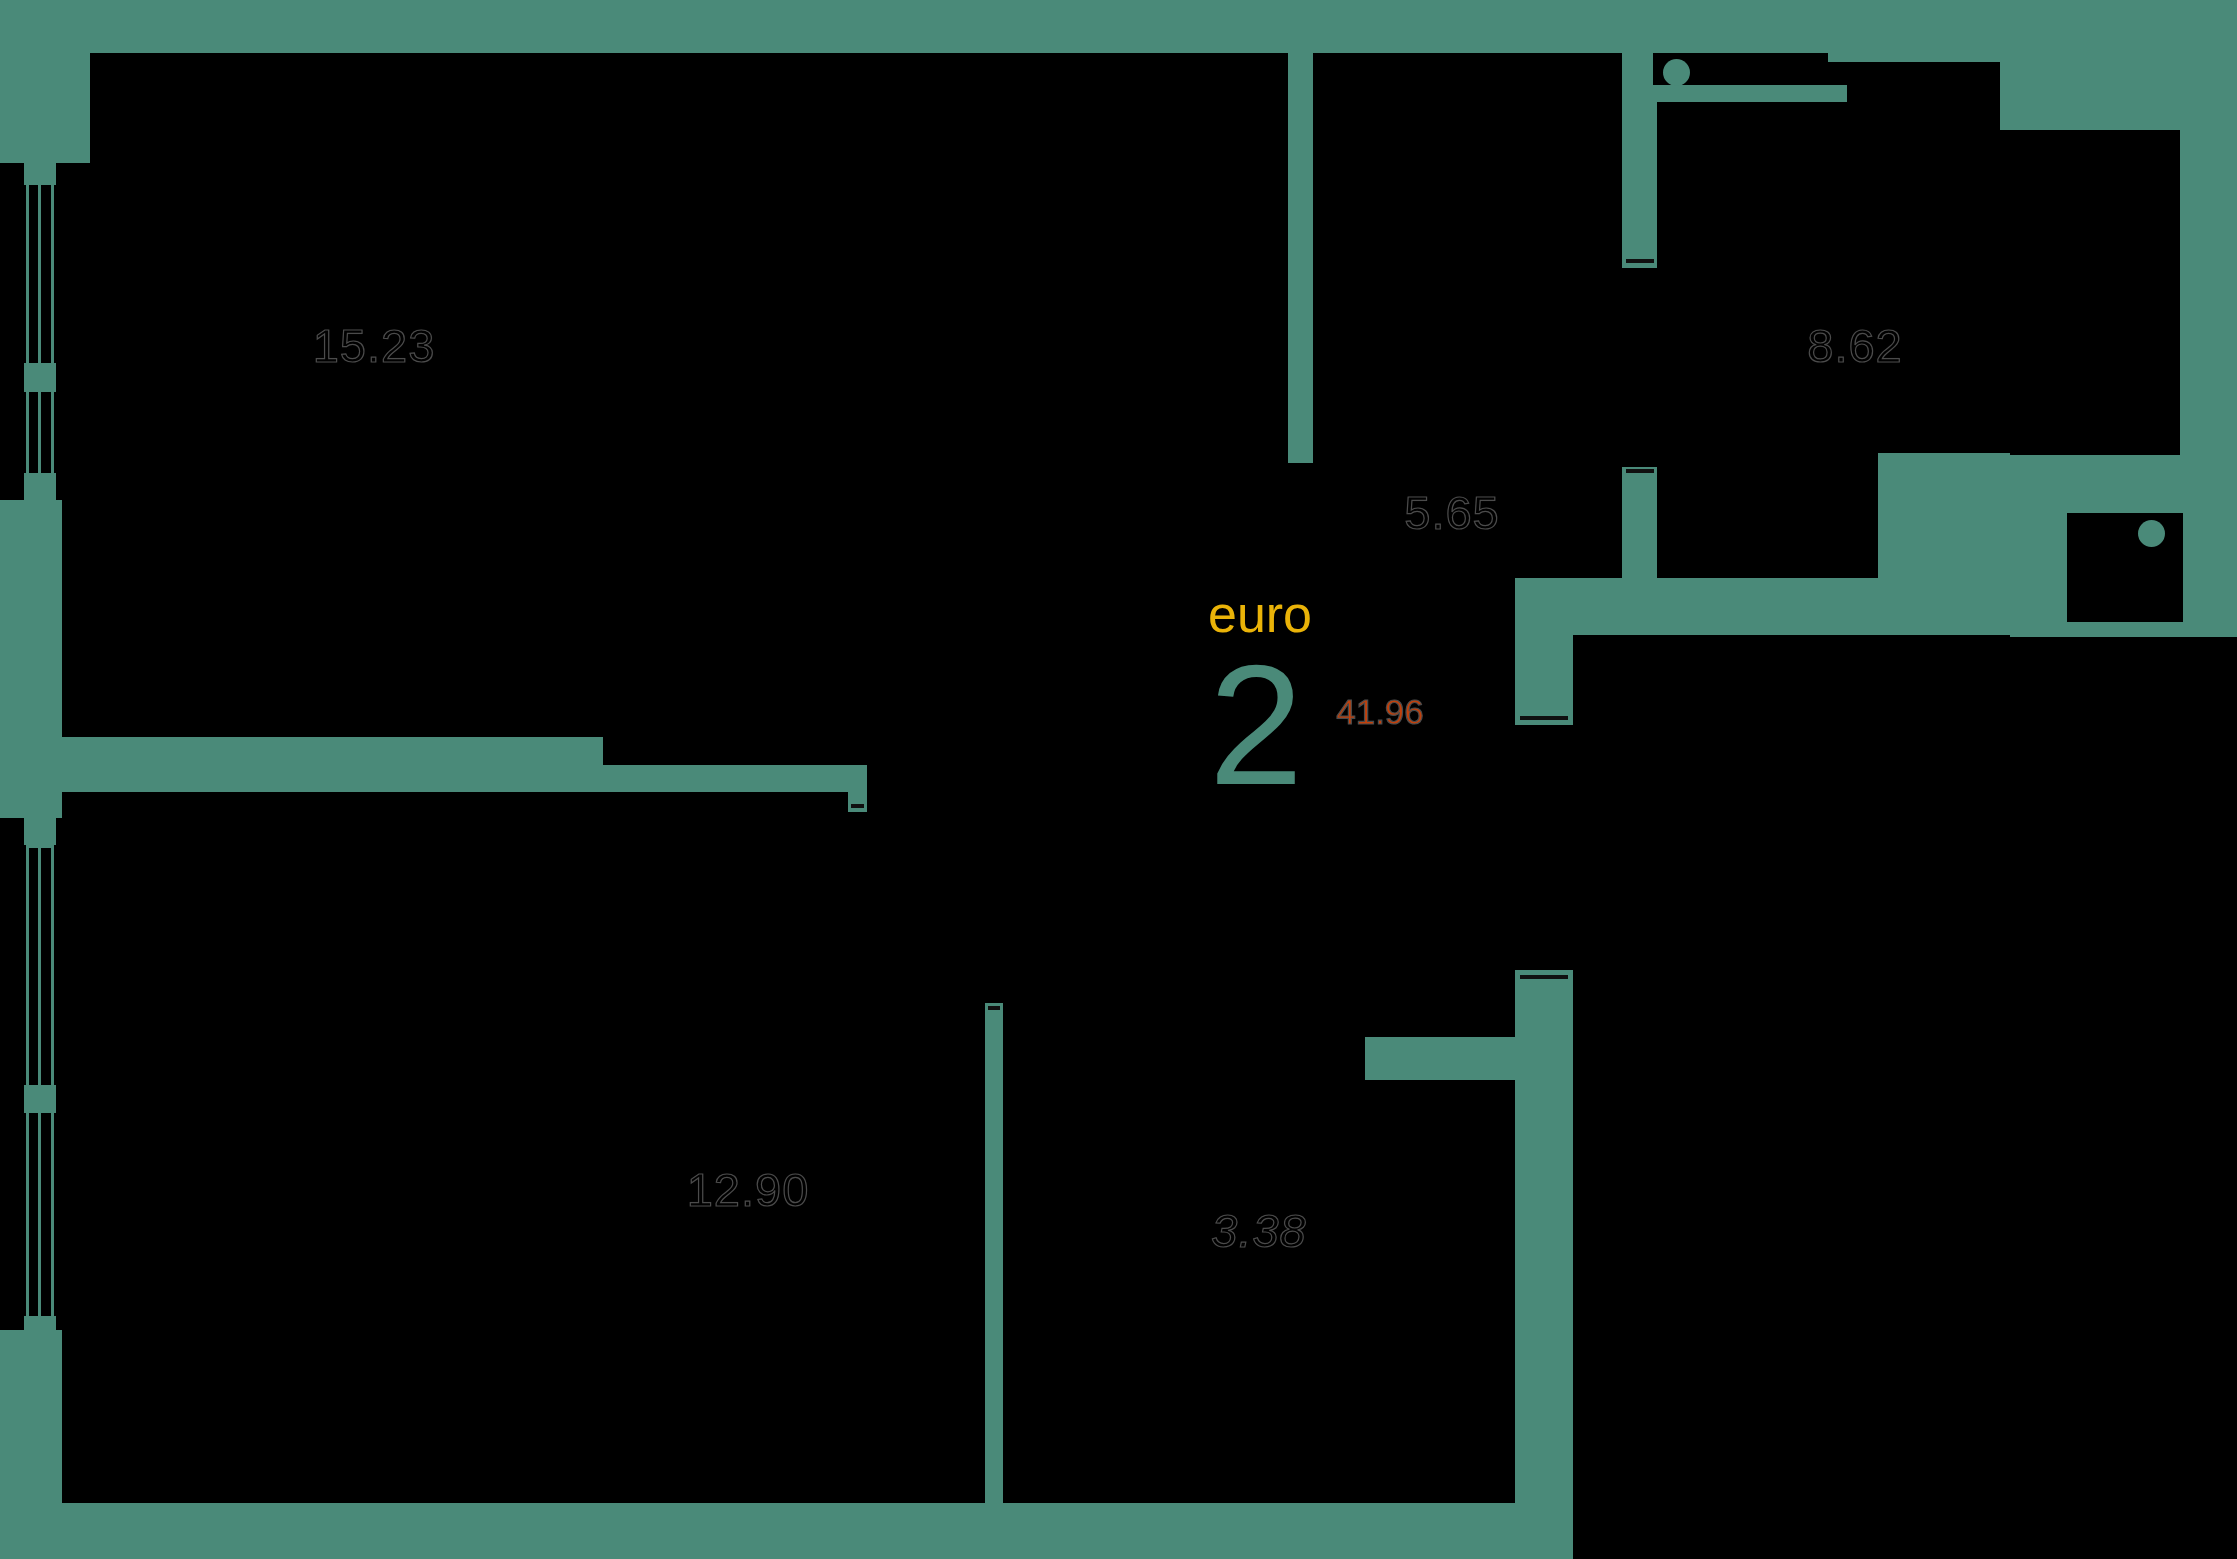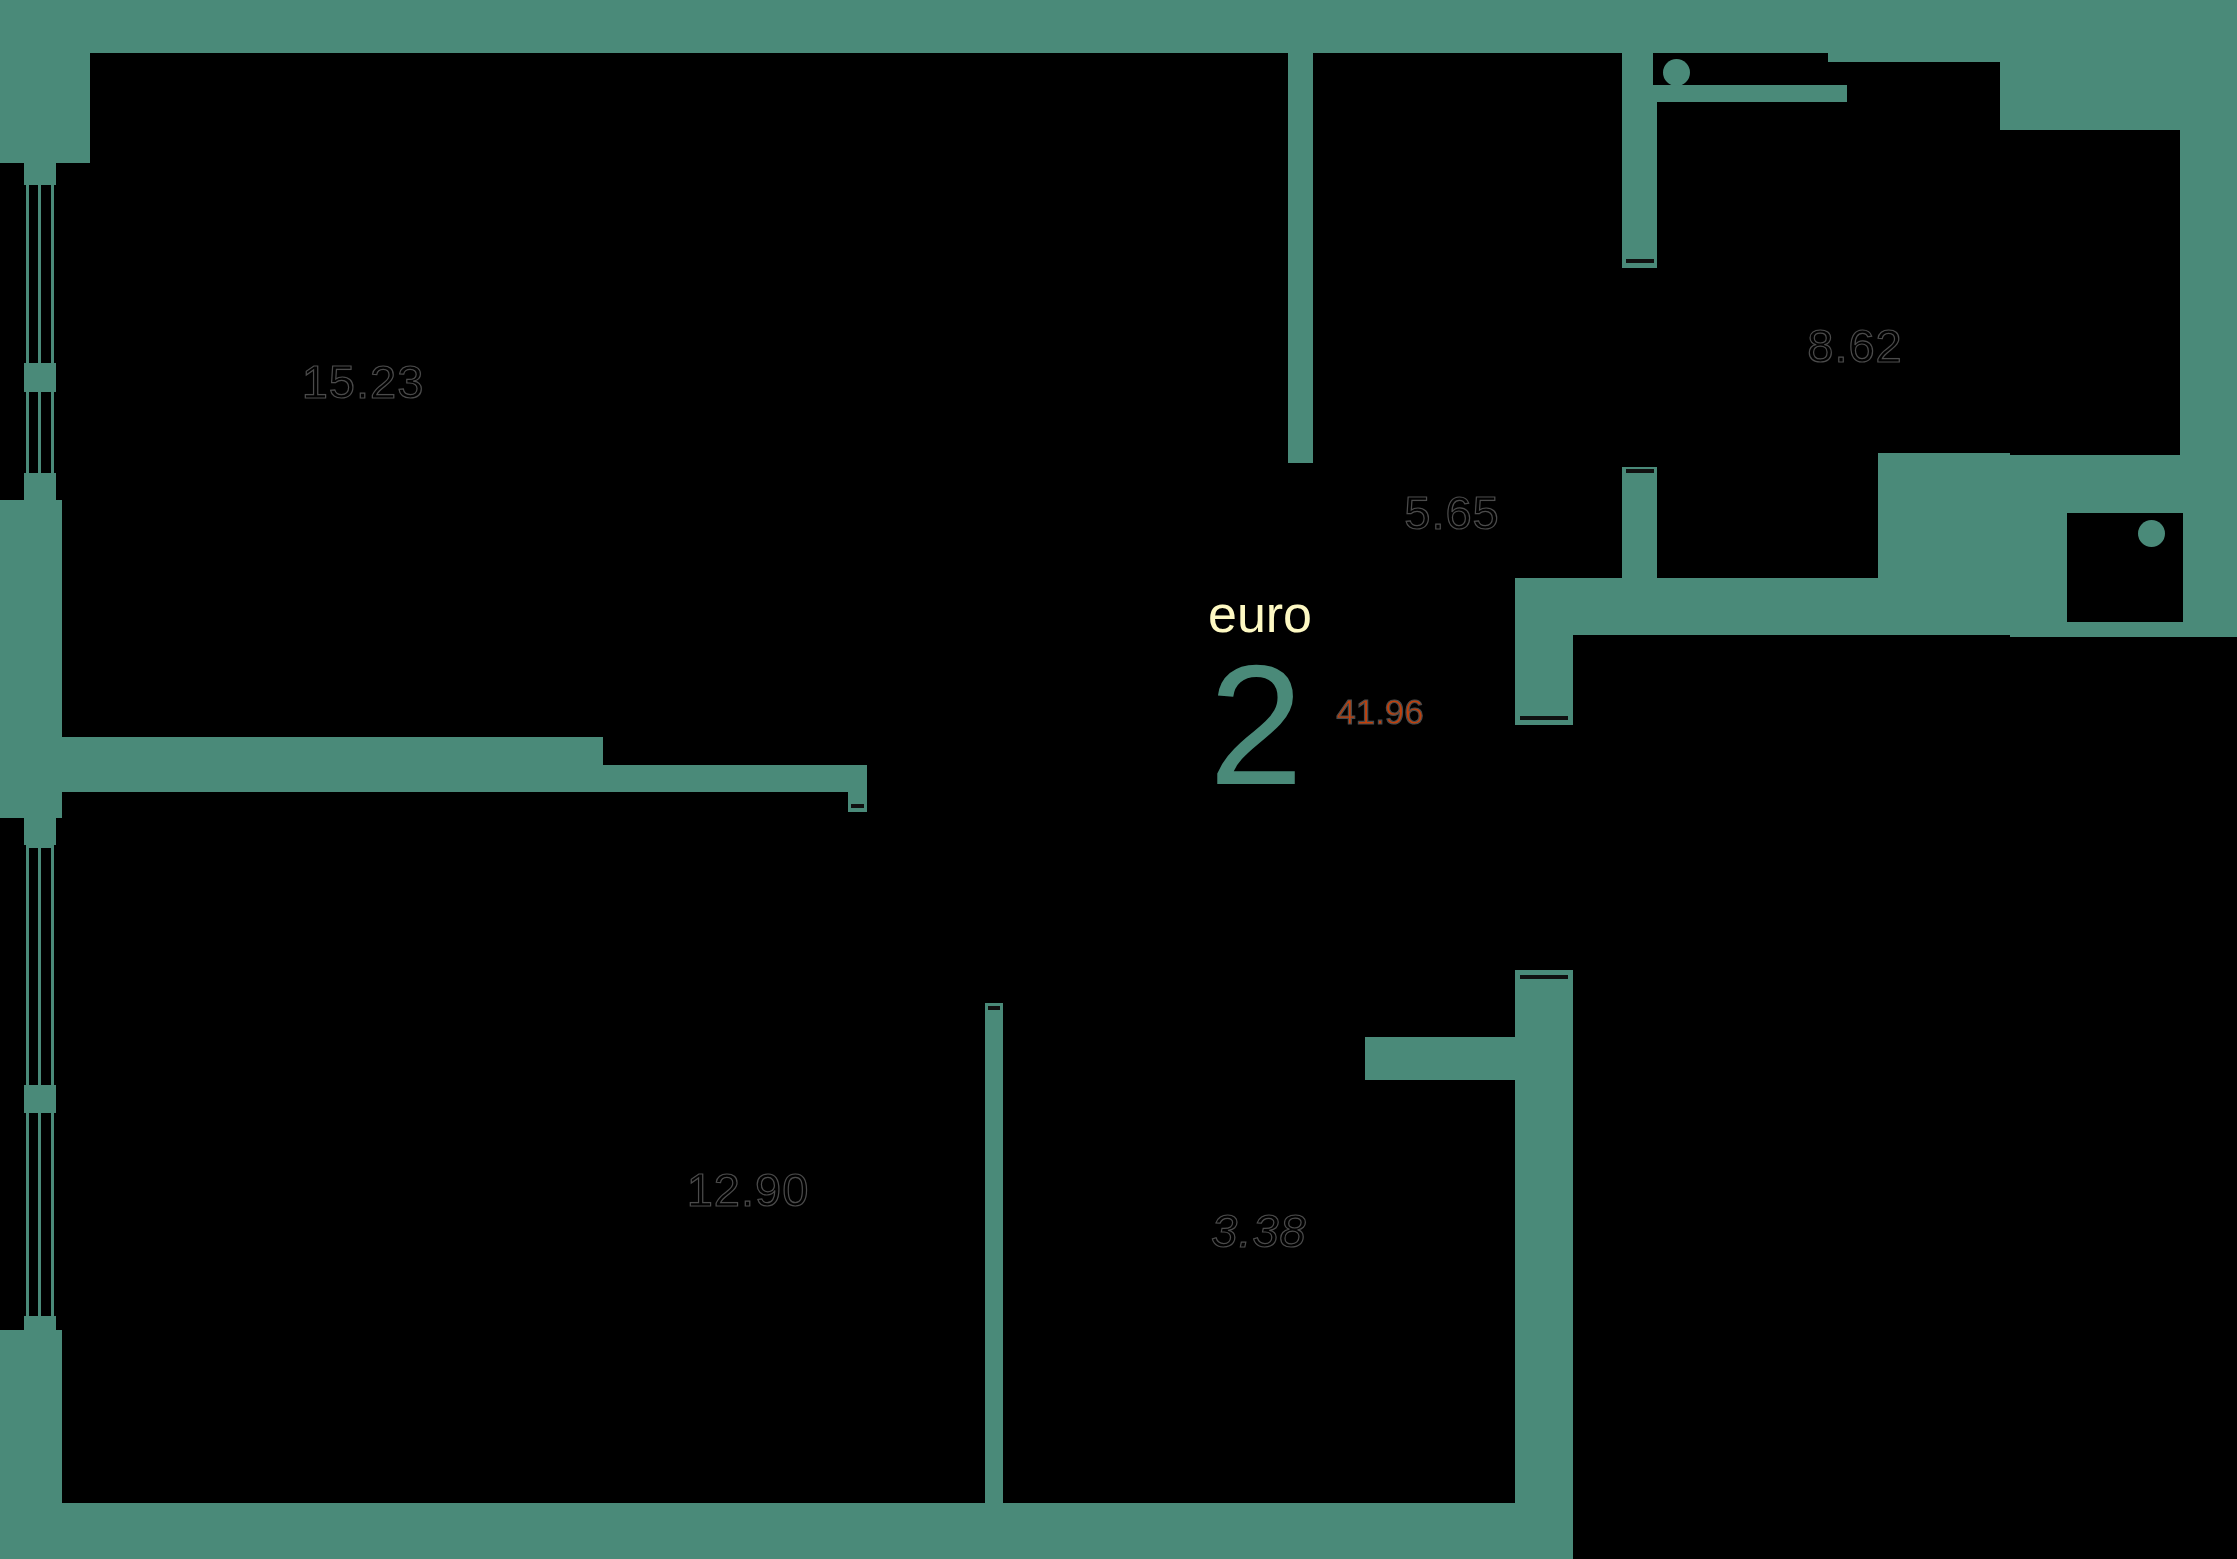--- a/index.html
+++ b/index.html
@@ -8,21 +8,21 @@
   .wall{position:absolute;background:#4a8a79;}
   .cap{position:absolute;background:#101010;}
   .ventbox{position:absolute;background:#000;}
   .ventdot{position:absolute;background:#4a8a79;border-radius:50%;width:27px;height:27px;}
   .winframe{position:absolute;border:3px solid #4a8a79;background:#000;box-sizing:border-box;}
   .winline{position:absolute;background:#4a8a79;}
   .winsill{position:absolute;background:#4a8a79;}
   .arealabel{position:absolute;color:#000;font-size:47px;letter-spacing:1px;
              -webkit-text-stroke:1.2px #4b4b4b;text-shadow:0 0 1px #3c3c3c;
              transform:translate(-50%,-50%);white-space:nowrap;}
-  .title-euro{position:absolute;color:#fef9c3;font-size:52px;transform:translate(-50%,-50%);}
+  .title-euro{position:absolute;color:#eab308;font-size:52px;transform:translate(-50%,-50%);}
   .title-count{position:absolute;color:#4a8a79;font-size:170px;font-weight:400;
                transform:translate(-50%,-50%);}
   .title-total{position:absolute;color:#c2410c;font-size:35px;
                -webkit-text-stroke:1.2px #4b4b4b;text-shadow:0 0 1px #3c3c3c;
                transform:translate(-50%,-50%);}
 </style>
 </head>
 <body>
 
 <div id="plan">
@@ -77,21 +77,21 @@
   <div class="winsill" style="left:24px;top:1085px;width:32px;height:28px;"></div>
   <div class="winsill" style="left:24px;top:1316px;width:32px;height:26px;"></div>
 
   <div class="cap" style="left:1626px;top:259px;width:28px;height:4px;"></div>
   <div class="cap" style="left:1626px;top:469px;width:28px;height:4px;"></div>
   <div class="cap" style="left:1520px;top:716px;width:48px;height:4px;"></div>
   <div class="cap" style="left:1520px;top:975px;width:48px;height:4px;"></div>
   <div class="cap" style="left:851px;top:804px;width:13px;height:4px;"></div>
   <div class="cap" style="left:988px;top:1006px;width:12px;height:4px;"></div>
 
-  <div class="arealabel" style="left:363px;top:345px;margin-top:36px;">15.23</div>
+  <div class="arealabel" style="left:374px;top:345px;">15.23</div>
   <div class="arealabel" style="left:1452px;top:512px;">5.65</div>
   <div class="arealabel" style="left:1855px;top:345px;">8.62</div>
   <div class="arealabel" style="left:748px;top:1189px;">12.90</div>
   <div class="arealabel" style="left:1259px;top:1230px;font-style:italic;">3.38</div>
 
   <div class="title-euro" style="left:1260px;top:614px;">euro</div>
   <div class="title-count" style="left:1256px;top:725px;">2</div>
   <div class="title-total" style="left:1380px;top:712px;">41.96</div>
 
 </div>

